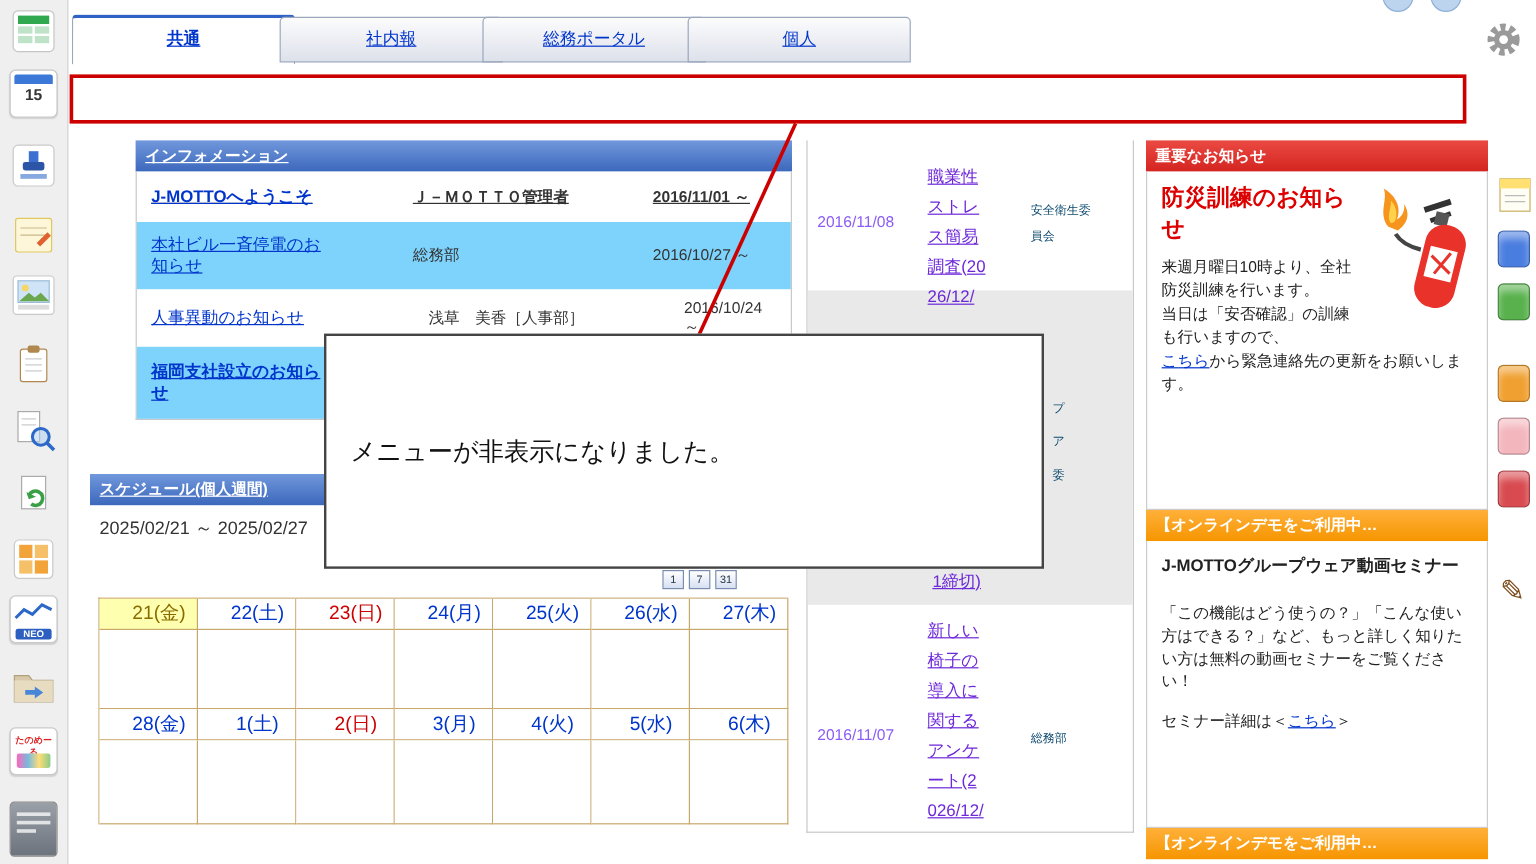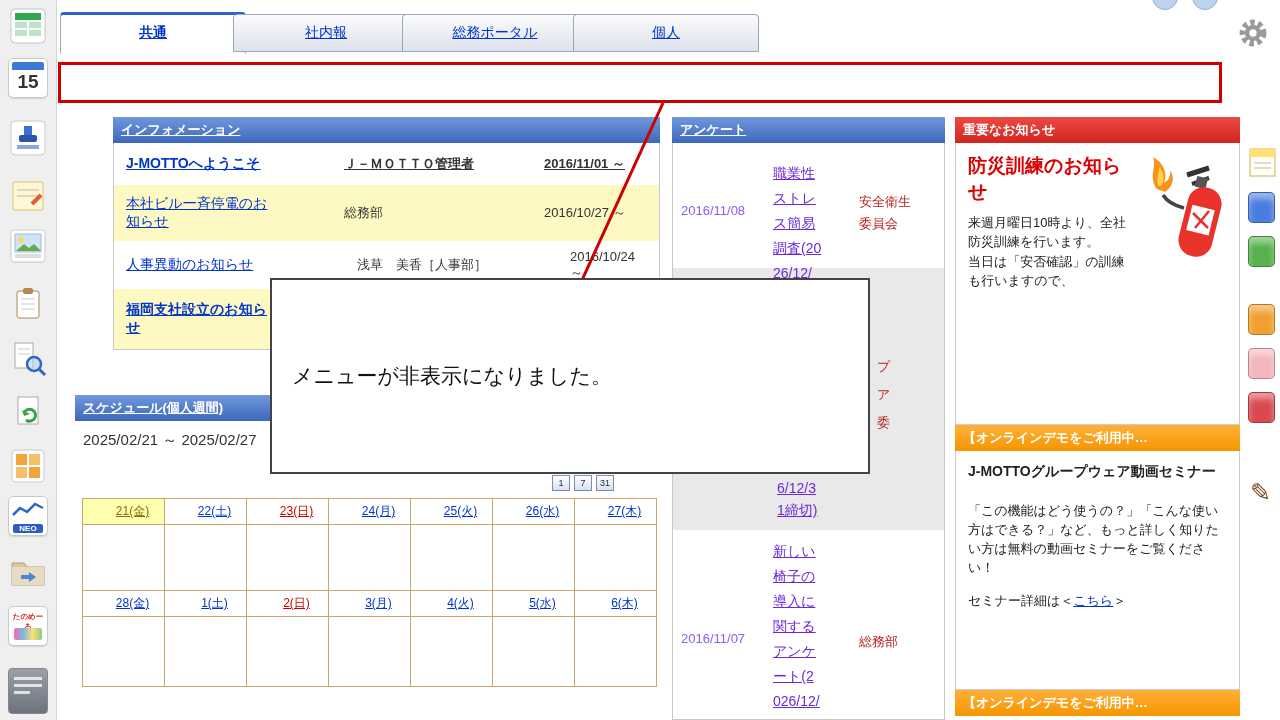--- a/index.html
+++ b/index.html
@@ -9,21 +9,21 @@
   a { cursor:pointer; }
 
   
   #sidebar { position:absolute; left:0; top:0; width:57px; height:720px;
              background:#efefef; border-right:1px solid #d5d5d5; z-index:6; }
   .sb-icon { position:absolute; left:8px; width:40px; height:40px; cursor:pointer; }
   .icard { width:40px; height:40px; background:#fff; border:1px solid #c9c9c9;
            border-radius:5px; box-shadow:0 1px 1px rgba(0,0,0,.12); position:relative; overflow:hidden; }
   .cal-top { position:absolute; top:3px; left:3px; right:3px; height:8px; background:#3b78d8; border-radius:2px 2px 0 0; }
   .cal-num { position:absolute; top:12px; left:0; right:0; text-align:center;
-             font-size:19px; font-weight:bold; color:#333; }
+             font-size:13px; font-weight:bold; color:#333; }
   .neo-label { position:absolute; bottom:2px; left:4px; right:4px; background:#2c5fc0;
                color:#fff; font-size:8px; font-weight:bold; text-align:center; border-radius:2px; }
   .tanomail-label { position:absolute; top:5px; left:0; right:0; text-align:center;
                     color:#d22; font-size:7.5px; font-weight:bold; }
   .tanomail-strip { position:absolute; bottom:5px; left:5px; right:5px; height:12px;
                     background:linear-gradient(90deg,#f6b,#7bd,#fd7,#8c8); border-radius:2px; }
   .ad-dark { width:40px; height:46px; background:linear-gradient(#9aa0a8,#6c737c);
              border:1px solid #888; border-radius:4px; position:relative; }
   .ad-dark i { position:absolute; left:5px; right:5px; height:3px; background:rgba(255,255,255,.75); }
 
@@ -56,50 +56,50 @@
   .phead span { color:#fff; text-decoration:underline; }
   .phead.red  { background:linear-gradient(#ea4a42,#d42420); }
   .phead.red span, .phead.orange span { text-decoration:none; }
   .phead.orange { background:linear-gradient(#ffb03a,#f69500); }
 
   
   #info-panel { position:absolute; left:75px; top:117px; width:585px; z-index:2;padding-left:38px; }
   #info-body { border:1px solid #c8c8c8; border-top:none; background:#fff; }
   .info-row { display:grid; grid-template-columns:218px 200px 1fr; align-items:center;
               padding:5px 8px 5px 12px; font-size:13px; color:#333; }
-  .info-row.alt { background:#fef9c3; }
+  .info-row.alt { background:#7dd3fc; }
   .info-row .ttl { width:152px; font-size:14px; color:#0035cc; text-decoration:underline; }
   .info-row .bold, .bold { font-weight:bold; }
   .r1 { min-height:42px;text-decoration:underline; } .r2 { min-height:56px; } .r3 { min-height:48px;gap:13px; } .r4 { min-height:60px; }
 
   
   #schedule-panel { position:absolute; left:75px; top:395px; width:585px; height:300px; z-index:2; }
   #sch-range { position:absolute; left:8px; top:36px; font-size:15px; color:#333; }
   #view-btns { position:absolute; right:46px; top:80px; display:flex; gap:4px; }
   .vb { width:18px; height:16px; border:1px solid #7a8db0; background:linear-gradient(#fff,#d7e0f2);
         font-size:9px; text-align:center; line-height:14px; color:#234; cursor:pointer; }
   #sch-grid { position:absolute; left:7px; top:103px; display:grid;
               grid-template-columns:repeat(7,82px); grid-template-rows:26px 66px 26px 70px;
               border-left:1px solid #c8a86a; border-top:1px solid #c8a86a; background:#fff; }
   #sch-grid > * { border-right:1px solid #c8a86a; border-bottom:1px solid #c8a86a; }
-  .day { display:flex; align-items:center; justify-content:center; font-size:12px;
-         color:#0035cc; text-decoration:underline; background:#fff;padding-left:18px; }
+  .day { display:flex; align-items:center; justify-content:center; font-size:16px;
+         color:#0035cc; background:#fff;padding-left:18px; }
   .day.sun { color:#cc0000; }
   .day.today { background:#ffffb0; color:#8a6d00; }
   .cell { background:#fff; cursor:pointer; }
 
   
   #survey-panel { position:absolute; left:672px; top:117px; width:273px; height:603px; z-index:2; }
   #survey-body { position:relative; height:577px; background:#fff;
                  border:1px solid #c8c8c8; border-top:none; overflow:hidden; }
   .sv-row2 { position:absolute; left:0; top:125px; width:100%; height:262px; background:#e9e9e9; }
   .sv-date { position:absolute; font-size:13px; color:#8b5cf6; }
   .sv-ttl { position:absolute; width:50px; font-size:14px; line-height:25px; color:#6d28d9;
             text-decoration:underline; word-break:break-all; }
-  .sv-org { position:absolute; width:52px; font-size:13px; line-height:22px; color:#b91c1c;
+  .sv-org { position:absolute; width:52px; font-size:10px; line-height:22px; color:#0c4a6e;
             word-break:break-all; }
 
   
   #imp-panel { position:absolute; left:955px; top:117px; width:285px; z-index:2; }
   #imp-body { height:282px; border:1px solid #ccc; border-top:none; background:#fff;
               padding:10px 10px 0 12px; overflow:hidden; }
   #ext-img { float:right; width:92px; height:112px; margin-left:4px; }
   #imp-headline { font-size:19px; font-weight:bold; color:#dd0000; line-height:26px; margin-bottom:8px; }
   #imp-body p { font-size:13px; line-height:19px; color:#222; margin-bottom:1px; }
   .blue-link { color:#0035cc; text-decoration:underline; }
@@ -309,21 +309,20 @@
       <div class="cell"></div>
       <div class="cell"></div>
       <div class="cell"></div>
       <div class="cell"></div>
       <div class="cell"></div>
       <div class="cell"></div>
     </div>
   </div>
 
   <div id="survey-panel">
-    <div class="phead"><span>アンケート</span></div>
     <div id="survey-body">
       <div class="sv-row2"></div>
 
       <div class="sv-date" style="left:8px; top:60px">2016/11/08</div>
       <a class="sv-ttl" style="left:100px; top:18px">職業性ストレス簡易調査(2026/12/</a>
       <div class="sv-org" style="left:186px; top:48px">安全衛生委員会</div>
 
       <div class="sv-org" style="left:204px; top:210px; width:17px; line-height:28px">プア委</div>
       <a class="sv-ttl" style="left:104px; top:334px; line-height:22px">6/12/3</a>
       <a class="sv-ttl" style="left:104px; top:356px; line-height:22px">1締切)</a>
@@ -346,20 +345,21 @@
           <path d="M55 31 l17 -6" stroke="#333" stroke-width="4"></path>
           <rect x="59" y="24" width="11" height="11" fill="#555" transform="rotate(14 64 29)"></rect>
           <rect x="46" y="34" width="34" height="70" rx="16" fill="#e8322a" transform="rotate(14 63 69)"></rect>
           <rect x="52" y="54" width="23" height="26" fill="#fff" transform="rotate(14 63 67)"></rect>
           <path d="M56 60 l15 15 M72 58 l-14 17" stroke="#e8322a" stroke-width="2.5"></path>
         </svg>
       </div>
       <div id="imp-headline">防災訓練のお知らせ</div>
       <p>来週月曜日10時より、全社防災訓練を行います。</p>
       <p>当日は「安否確認」の訓練も行いますので、</p>
+      <p><a class="blue-link">こちら</a><span>から緊急連絡先の更新をお願いします。</span></p>
     </div>
   </div>
 
   <div id="demo-panel">
     <div class="phead orange"><span>【オンラインデモをご利用中…</span></div>
     <div id="demo-body">
       <div id="demo-headline">J-MOTTOグループウェア動画セミナー</div>
       <p>「この機能はどう使うの？」「こんな使い方はできる？」など、もっと詳しく知りたい方は無料の動画セミナーをご覧ください！</p>
       <p id="demo-detail"><span>セミナー詳細は＜</span><a class="blue-link">こちら</a><span>＞</span></p>
     </div>

